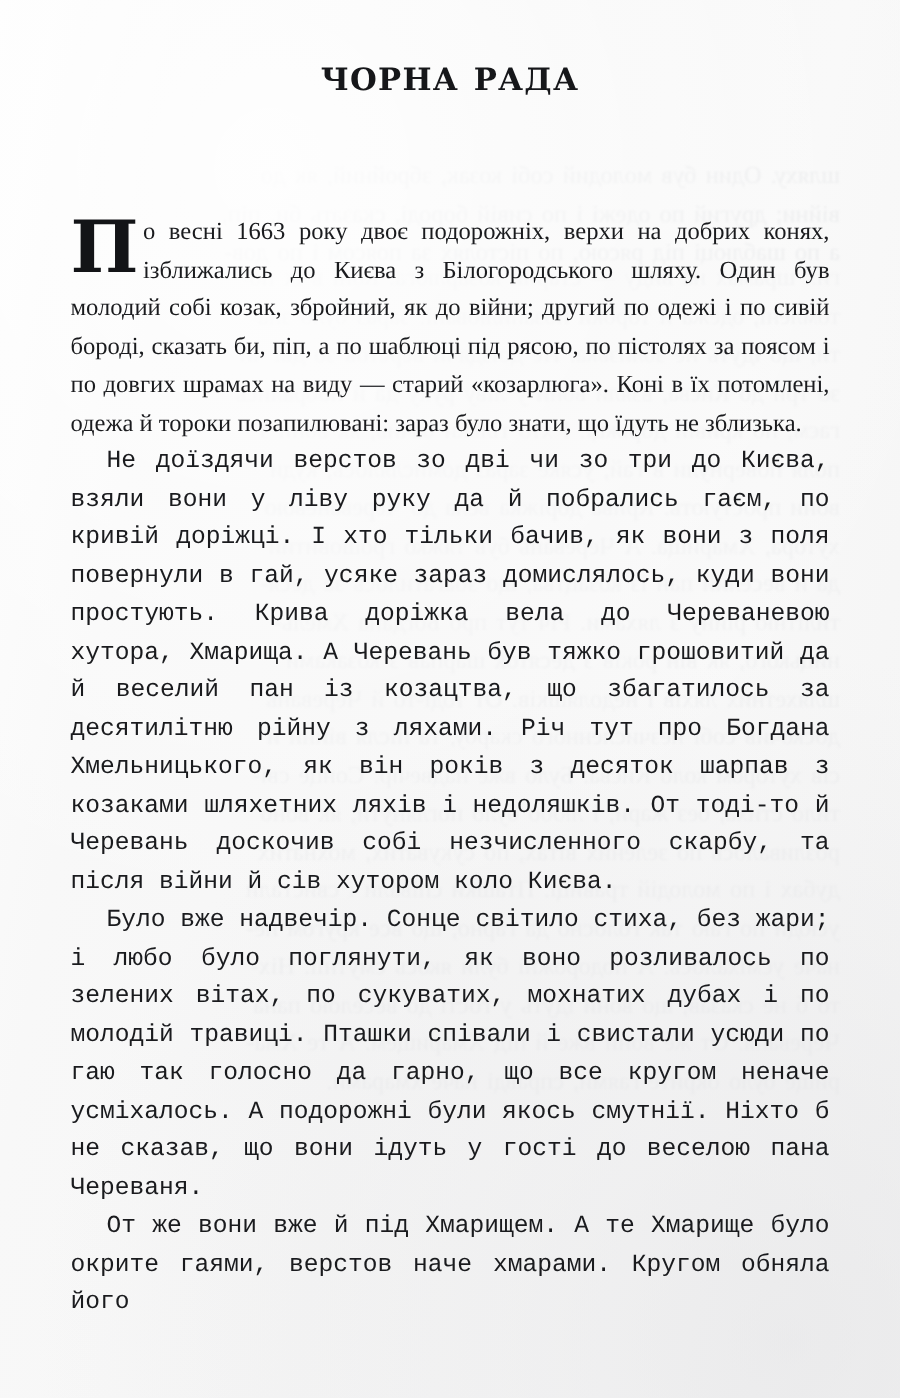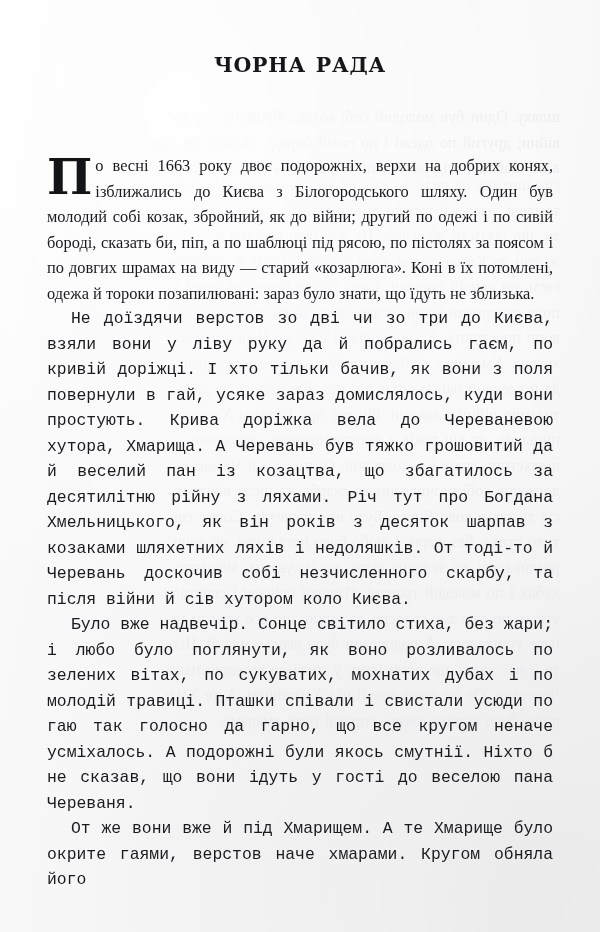--- a/index.html
+++ b/index.html
@@ -68,21 +68,21 @@
     top: auto;
     bottom: 0;
     height: 760px;
     opacity: 0.17;
   }
 
   
   .chapter-title {
     position: relative;
     z-index: 3;
-    margin: 12px;
+    margin: 0;
     padding-top: 41px;
     text-align: center;
     font-size: 20.5px;
     font-weight: 700;
     letter-spacing: 0.8px;
     word-spacing: 2px;
     color: #16171a;
     font-family: "DejaVu Serif", "Liberation Serif", serif;
   }
 

